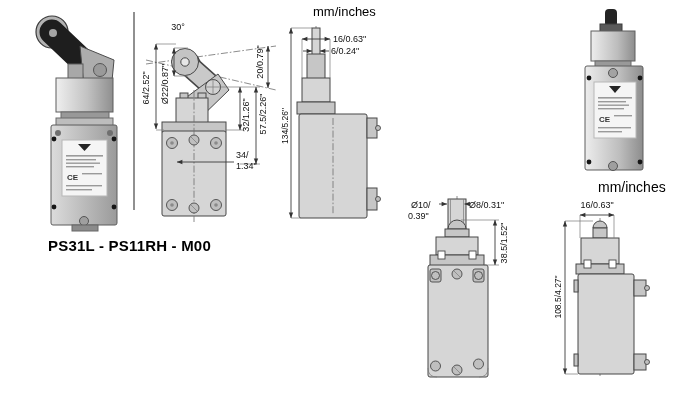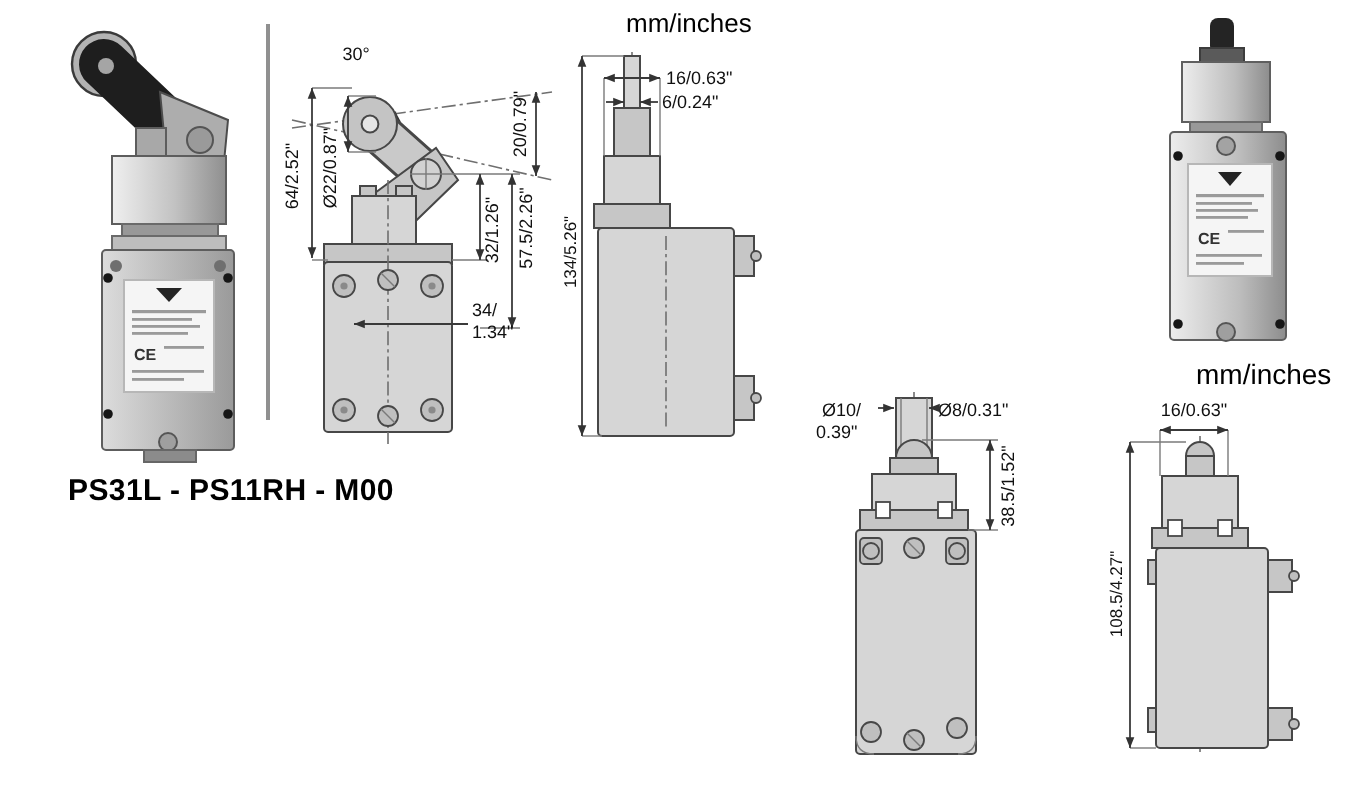--- a/index.html
+++ b/index.html
@@ -171,21 +171,21 @@
     <line class="dim" x1="22" y1="25" x2="31" y2="25" marker-end="url(#a2)"></line>
     <line class="dim" x1="48" y1="25" x2="39" y2="25" marker-end="url(#a2)"></line>
     <text x="50" y="28">6/0.24"</text>
 
     <line class="ext" x1="10" y1="2" x2="31" y2="2"></line>
       <line class="ext" x1="10" y1="192" x2="20" y2="192"></line>
     <line class="dim" x1="10" y1="2" x2="10" y2="192" marker-start="url(#a2)" marker-end="url(#a2)"></line>
     <text transform="rotate(-90 4 100)" x="4" y="100" text-anchor="middle" dominant-baseline="central" style="font-size:8.5px">134/5.26"</text>
   </svg>
 
-  <div class="abs model-label" style="left:34px;top:237px;text-align:right;">PS31L - PS11RH - M00</div>
+  <div class="abs model-label" style="left:48px;top:237px;text-align:right;">PS31L - PS11RH - M00</div>
 
   <svg class="abs" style="left:556px;top:6px;" width="108" height="172" viewBox="0 0 108 172">
     <defs>
       <linearGradient id="met3" x1="0" y1="0" x2="1" y2="0">
         <stop offset="0" stop-color="#ededed"></stop>
           <stop offset="0.6" stop-color="#bdbdbd"></stop>
           <stop offset="1" stop-color="#8d8d8d"></stop>
       </linearGradient>
     </defs>
     <rect x="49" y="3" width="12" height="18" rx="4" fill="#242424"></rect>

